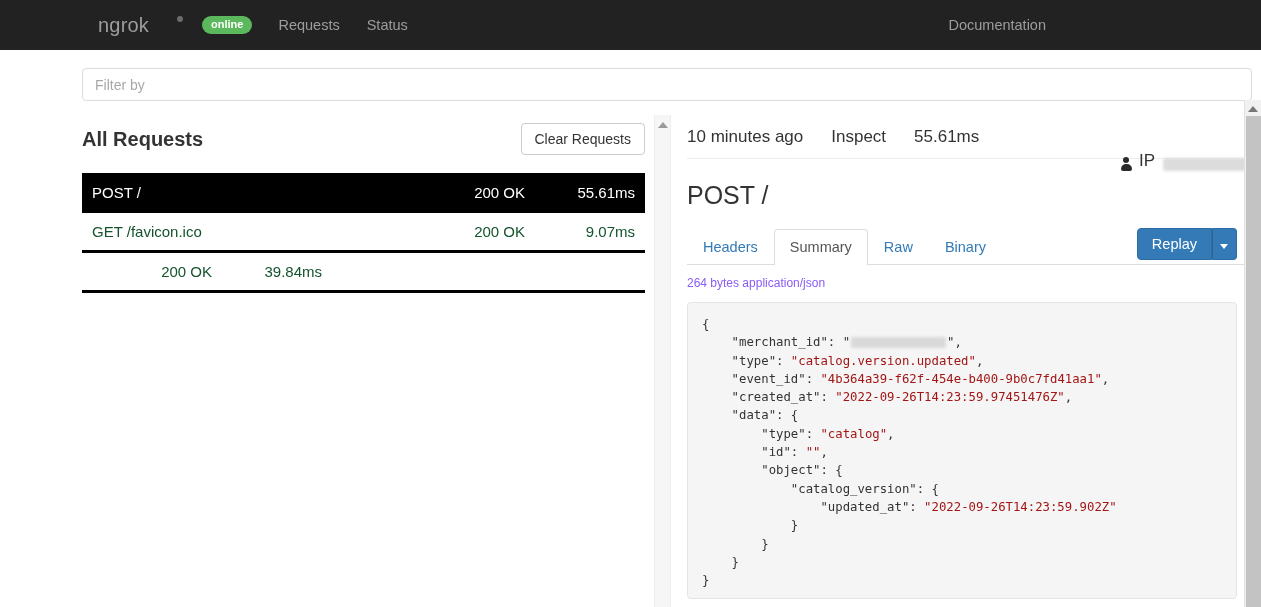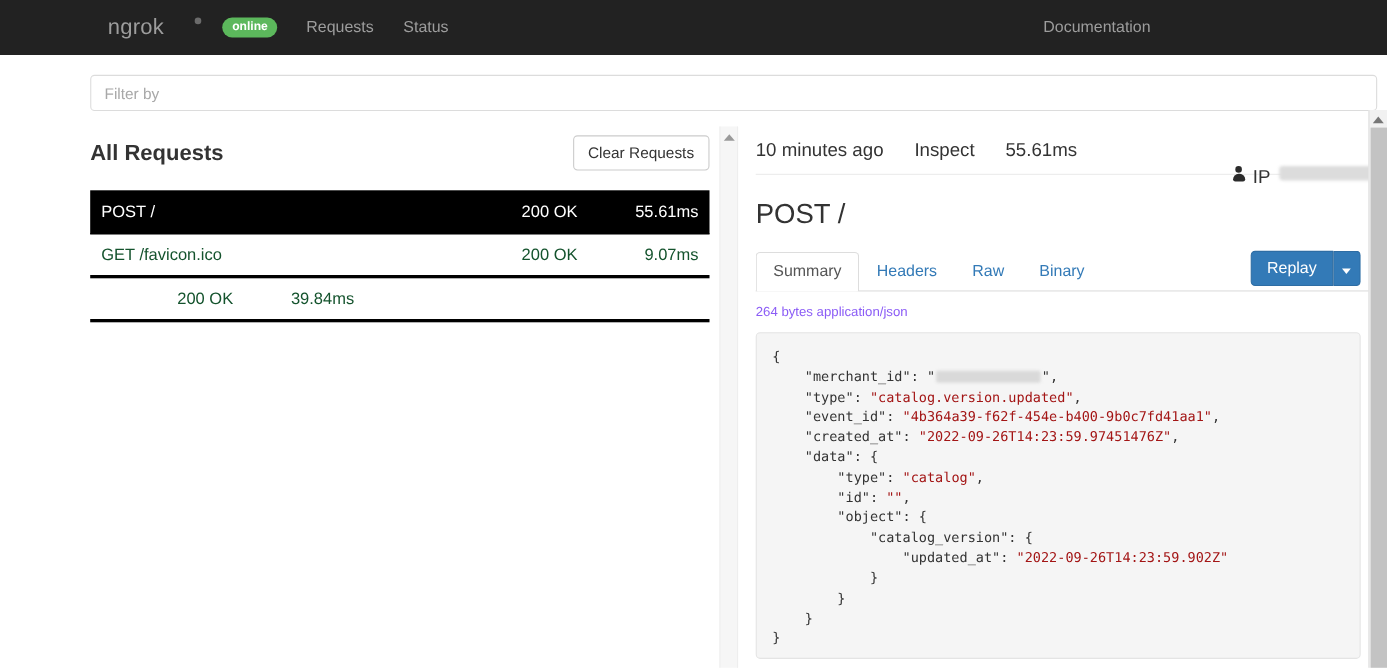--- a/index.html
+++ b/index.html
@@ -180,21 +180,21 @@
     font-size: 17px;
     color: #333;
     border-bottom: 1px solid #ececec;
     padding-right: 10px;
   }
   .meta-item { margin-right: 28px; }
   .meta-label { color: #333; }
   .meta-ip {
     margin-left: auto;
     display: flex;
-    align-items: flex-start;
+    align-items: flex-end;
     margin-top: 48px;
   }
   .person-icon {
     width: 11px; height: 14px;
     margin-right: 7px;
     display: inline-block;
     position: relative;
   }
   .person-icon::before {
     content: "";
@@ -408,22 +408,22 @@
         <span class="meta-ip">
           <span class="person-icon"></span>
           <span>IP</span>
           <span class="ip-redacted"></span>
         </span>
       </div>
 
       <h1 class="detail-title">POST /</h1>
 
       <div class="tabs-row">
+        <a class="tab">Headers</a>
         <a class="tab active">Summary</a>
-        <a class="tab">Headers</a>
         <a class="tab">Raw</a>
         <a class="tab">Binary</a>
         <div class="replay-group">
           <button class="replay-btn">Replay</button>
           <button class="replay-caret"></button>
         </div>
       </div>
 
       <div class="bytes-line">264 bytes application/json</div>
 

